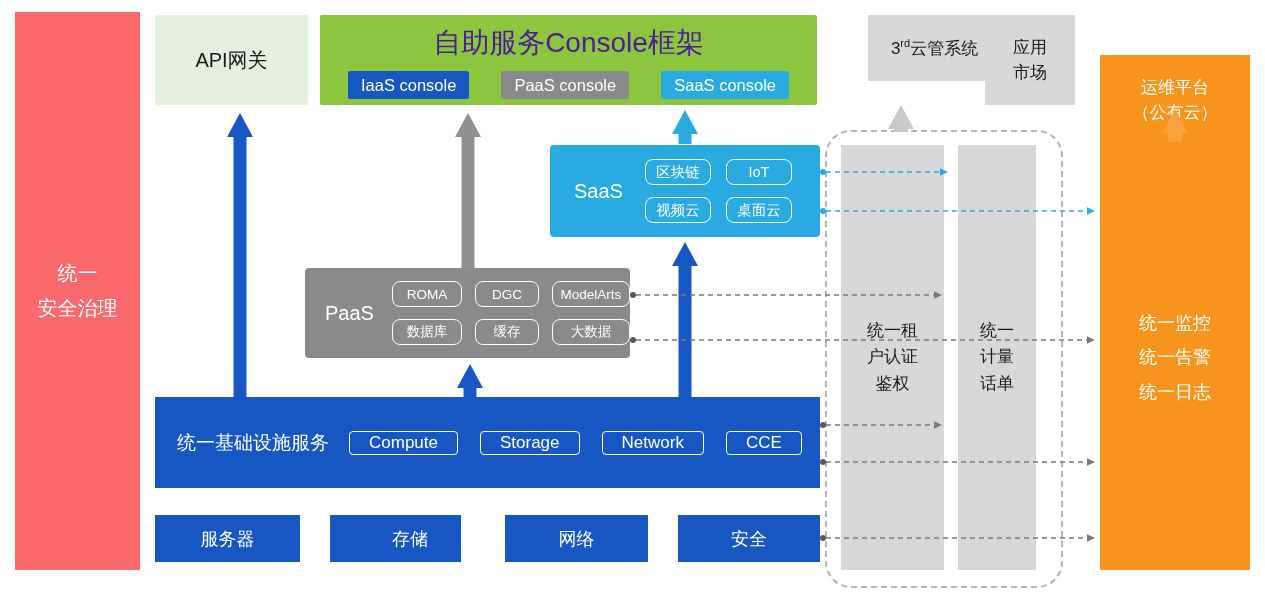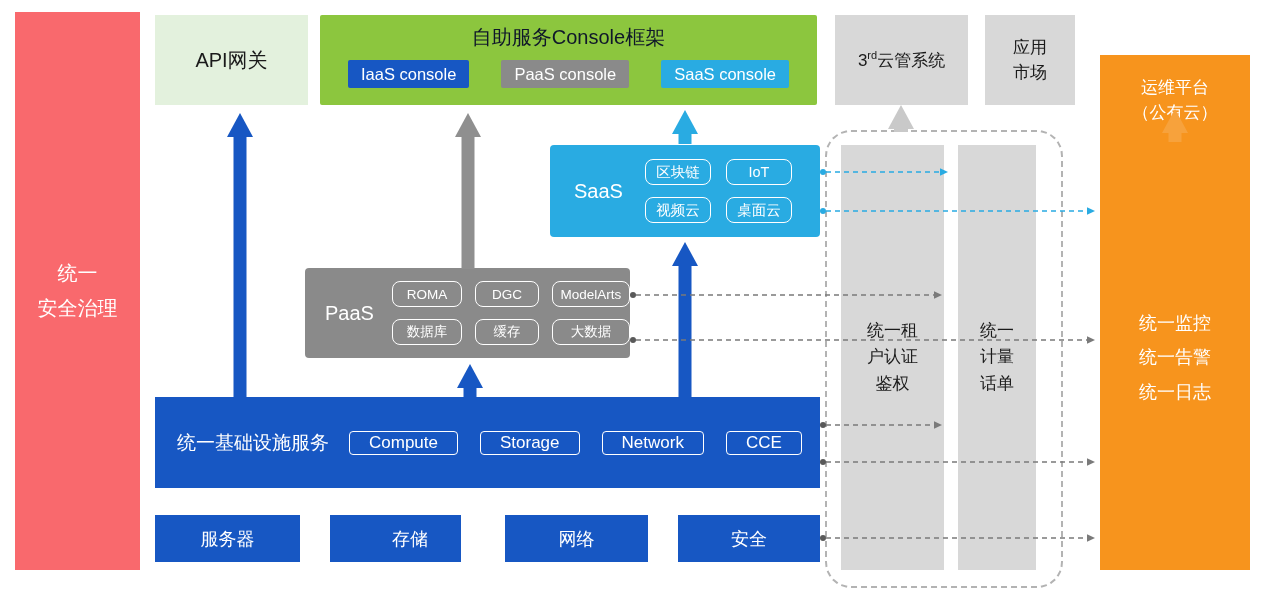--- a/index.html
+++ b/index.html
@@ -5,28 +5,28 @@
   html,body{margin:0;padding:0;background:#fff;}
   body{font-family:"Liberation Sans","DejaVu Sans",sans-serif;}
   .stage{position:relative;width:1265px;height:605px;background:#ffffff;overflow:hidden;}
   .abs{position:absolute;box-sizing:border-box;}
   .flexc{display:flex;align-items:center;justify-content:center;text-align:center;}
   .col{flex-direction:column;}
 
   .bar-red{left:15px;top:12px;width:125px;height:558px;background:#f9696d;color:#fff;font-size:20px;line-height:1.75;}
   .api-gw{left:155px;top:15px;width:153px;height:90px;background:#e3f1dd;color:#1a1a1a;font-size:20px;}
   .console-frame{left:320px;top:15px;width:497px;height:90px;background:#8cc63e;border-radius:2px;}
-  .console-title{margin-top:9px;text-align:center;font-size:20px;color:#0f172a;}
+  .console-title{margin-top:9px;text-align:center;font-size:28px;color:#4c1d95;}
   .console-row{display:flex;justify-content:center;gap:32px;margin-top:9px;}
   .console-btn{height:28px;padding:0 13px;display:flex;align-items:center;color:#fff;font-size:16.5px;border-radius:2px;}
   .btn-iaas{background:#1757c3;}
   .btn-paas{background:#8a8a8a;}
   .btn-saas{background:#29abe2;}
   .gray-box{background:#d8d8d8;color:#1a1a1a;}
-  .third{left:835px;top:15px;width:133px;height:90px;font-size:17px;}
+  .third{left:868px;top:15px;width:133px;height:66px;font-size:17px;}
   .market{left:985px;top:15px;width:90px;height:90px;font-size:17px;line-height:1.5;}
   .ops{left:1100px;top:15px;width:150px;height:90px;background:#f7941d;color:#fff;font-size:17px;line-height:1.5;margin-top:40px;}
 
   .saas-box{left:550px;top:145px;width:270px;height:92px;background:#29abe2;border-radius:4px;display:flex;align-items:center;padding-left:24px;gap:22px;color:#fff;}
   .saas-label{font-size:20px;}
   .grid2{display:grid;grid-template-columns:66px 66px;gap:12px 15px;}
   .chip{border:1.5px solid #fff;border-radius:8px;color:#fff;display:flex;align-items:center;justify-content:center;height:26px;font-size:14.5px;box-sizing:border-box;}
 
   .paas-box{left:305px;top:268px;width:325px;height:90px;background:#8a8a8a;border-radius:4px;display:flex;align-items:center;padding-left:20px;gap:18px;color:#fff;}
   .paas-label{font-size:20px;}

